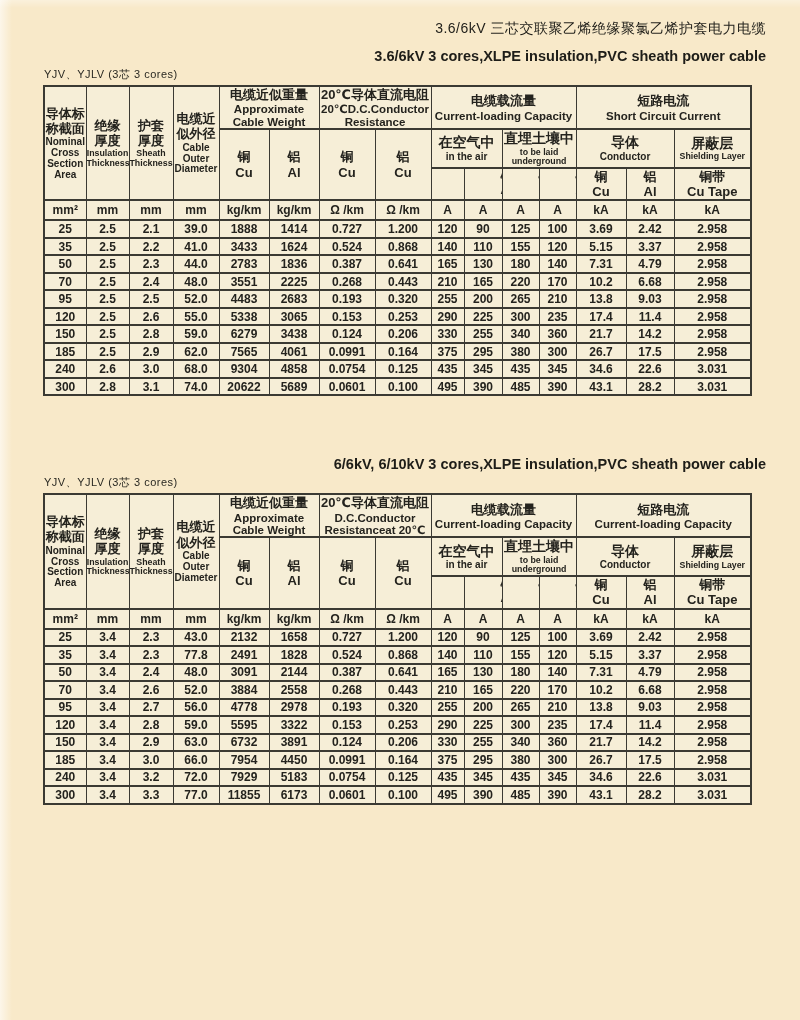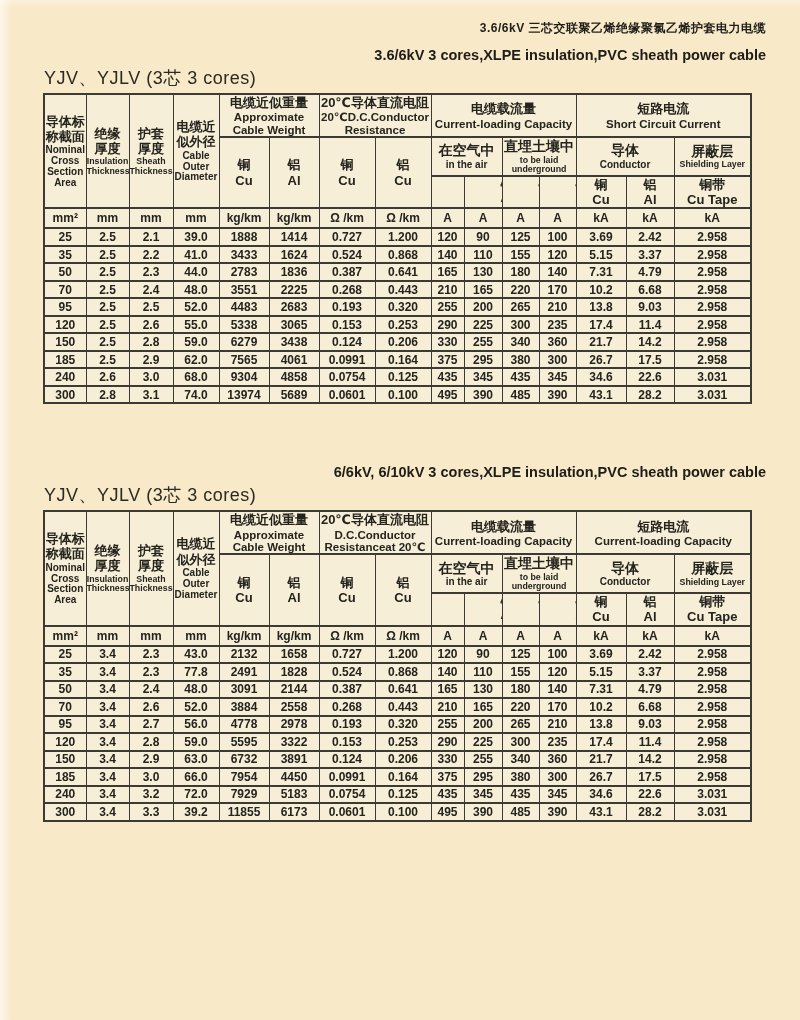--- a/index.html
+++ b/index.html
@@ -4,23 +4,23 @@
 <style>
   html,body{margin:0;padding:0;}
   body{font-family:"Liberation Sans","DejaVu Sans",sans-serif;}
   .sheet{position:relative;width:800px;height:1020px;background:#f8e9c9;overflow:hidden;}
   .sheet::before{content:"";position:absolute;left:0;top:0;bottom:0;width:12px;
     background:linear-gradient(90deg,rgba(255,255,255,.6),rgba(255,255,255,0));pointer-events:none;}
   .sheet::after{content:"";position:absolute;left:0;top:0;right:0;height:8px;
     background:linear-gradient(180deg,rgba(255,255,255,.35),rgba(255,255,255,0));pointer-events:none;}
 
   .titles{text-align:right;padding:20px 34px 0 0;color:#1e1d18;}
-  .title-zh{font-size:12px;font-weight:bold;letter-spacing:.5px;}
+  .title-zh{font-size:14px;font-weight:normal;letter-spacing:.5px;}
   .title-en{font-size:14.5px;font-weight:bold;margin-top:10px;}
-  .model{font-size:18px;color:#2a2922;margin:3px 0 3px 44px;letter-spacing:.5px;}
+  .model{font-size:11px;color:#2a2922;margin:3px 0 3px 44px;letter-spacing:.5px;}
 
   table.spec{border-collapse:collapse;table-layout:fixed;width:707px;margin-left:43px;
     background:#f6eed7;border:2px solid #3b3a33;}
   .spec th,.spec td{border:1px solid #3b3a33;border-top-width:2px;border-bottom-width:2px;
     text-align:center;vertical-align:middle;padding:0;color:#24231e;overflow:hidden;}
   .spec th{font-weight:bold;white-space:pre-line;}
   .zh{display:block;font-size:13px;line-height:1.18;}
   .en{display:block;font-size:10px;line-height:1.08;margin-top:1px;}
   .en-lg{font-size:11.5px;}
   .en-sm{font-size:8.8px;}
@@ -282,21 +282,21 @@
             <td data-name="data-cell">345</td>
             <td data-name="data-cell">34.6</td>
             <td data-name="data-cell">22.6</td>
             <td data-name="data-cell">3.031</td>
           </tr>
           <tr data-name="data-row">
             <td data-name="data-cell">300</td>
             <td data-name="data-cell">2.8</td>
             <td data-name="data-cell">3.1</td>
             <td data-name="data-cell">74.0</td>
-            <td data-name="data-cell">13974</td>
+            <td data-name="data-cell">20622</td>
             <td data-name="data-cell">5689</td>
             <td data-name="data-cell">0.0601</td>
             <td data-name="data-cell">0.100</td>
             <td data-name="data-cell">495</td>
             <td data-name="data-cell">390</td>
             <td data-name="data-cell">485</td>
             <td data-name="data-cell">390</td>
             <td data-name="data-cell">43.1</td>
             <td data-name="data-cell">28.2</td>
             <td data-name="data-cell">3.031</td>
@@ -549,21 +549,21 @@
             <td data-name="data-cell">435</td>
             <td data-name="data-cell">345</td>
             <td data-name="data-cell">34.6</td>
             <td data-name="data-cell">22.6</td>
             <td data-name="data-cell">3.031</td>
           </tr>
           <tr data-name="data-row">
             <td data-name="data-cell">300</td>
             <td data-name="data-cell">3.4</td>
             <td data-name="data-cell">3.3</td>
-            <td data-name="data-cell">39.2</td>
+            <td data-name="data-cell">77.0</td>
             <td data-name="data-cell">11855</td>
             <td data-name="data-cell">6173</td>
             <td data-name="data-cell">0.0601</td>
             <td data-name="data-cell">0.100</td>
             <td data-name="data-cell">495</td>
             <td data-name="data-cell">390</td>
             <td data-name="data-cell">485</td>
             <td data-name="data-cell">390</td>
             <td data-name="data-cell">43.1</td>
             <td data-name="data-cell">28.2</td>

